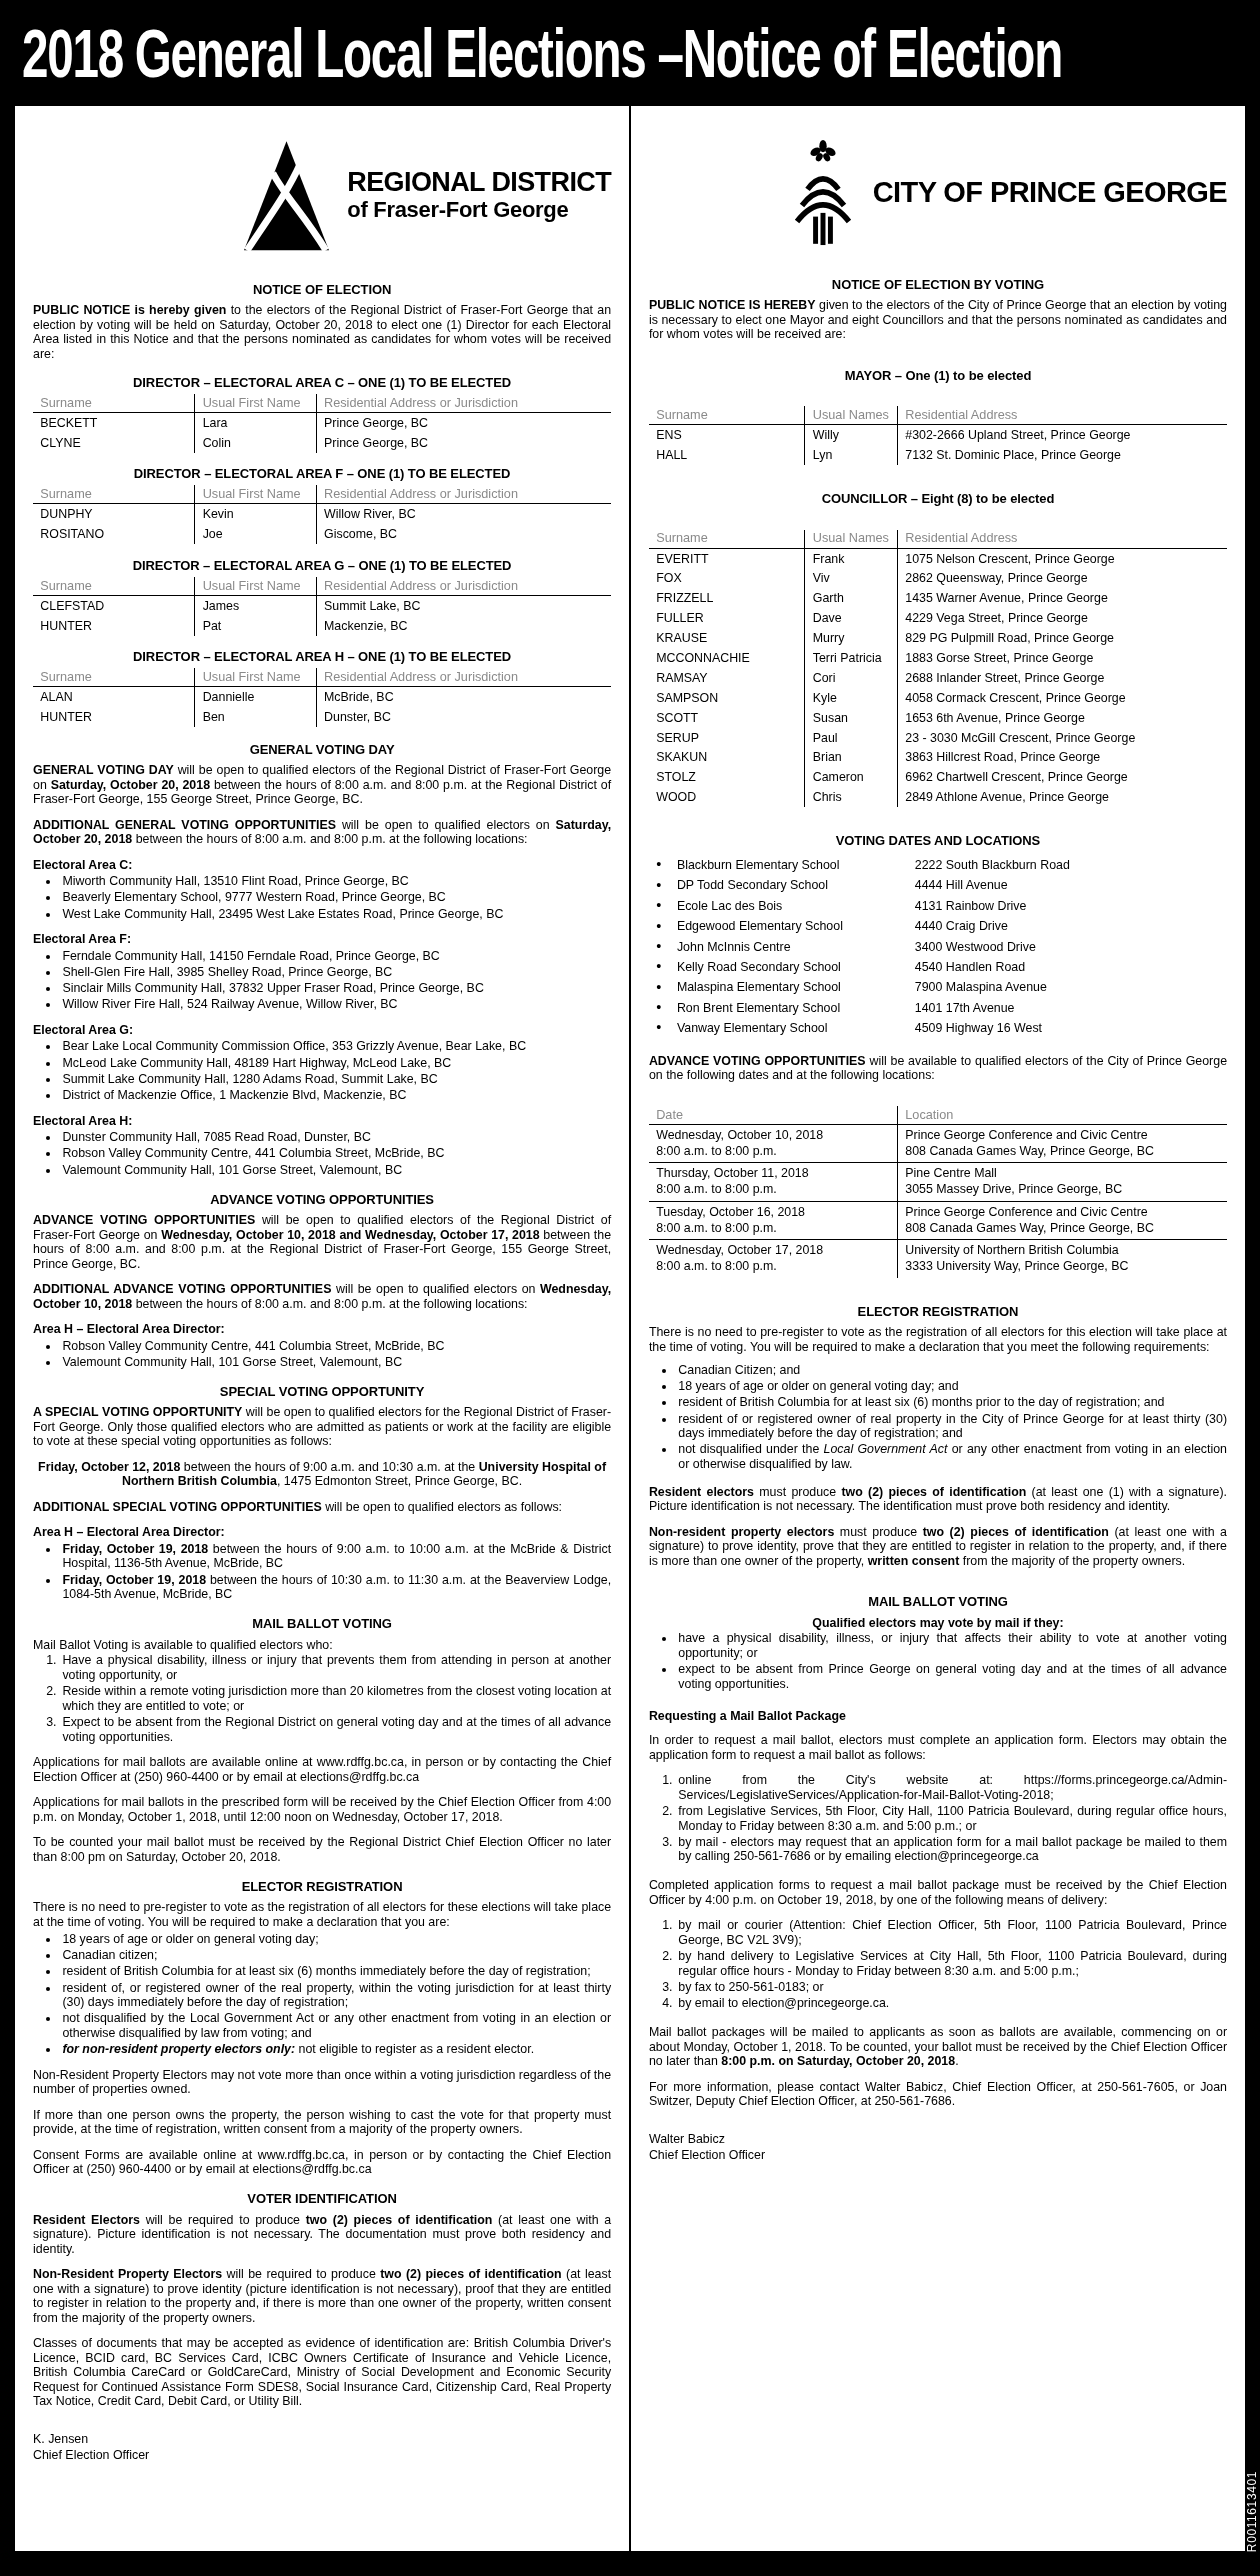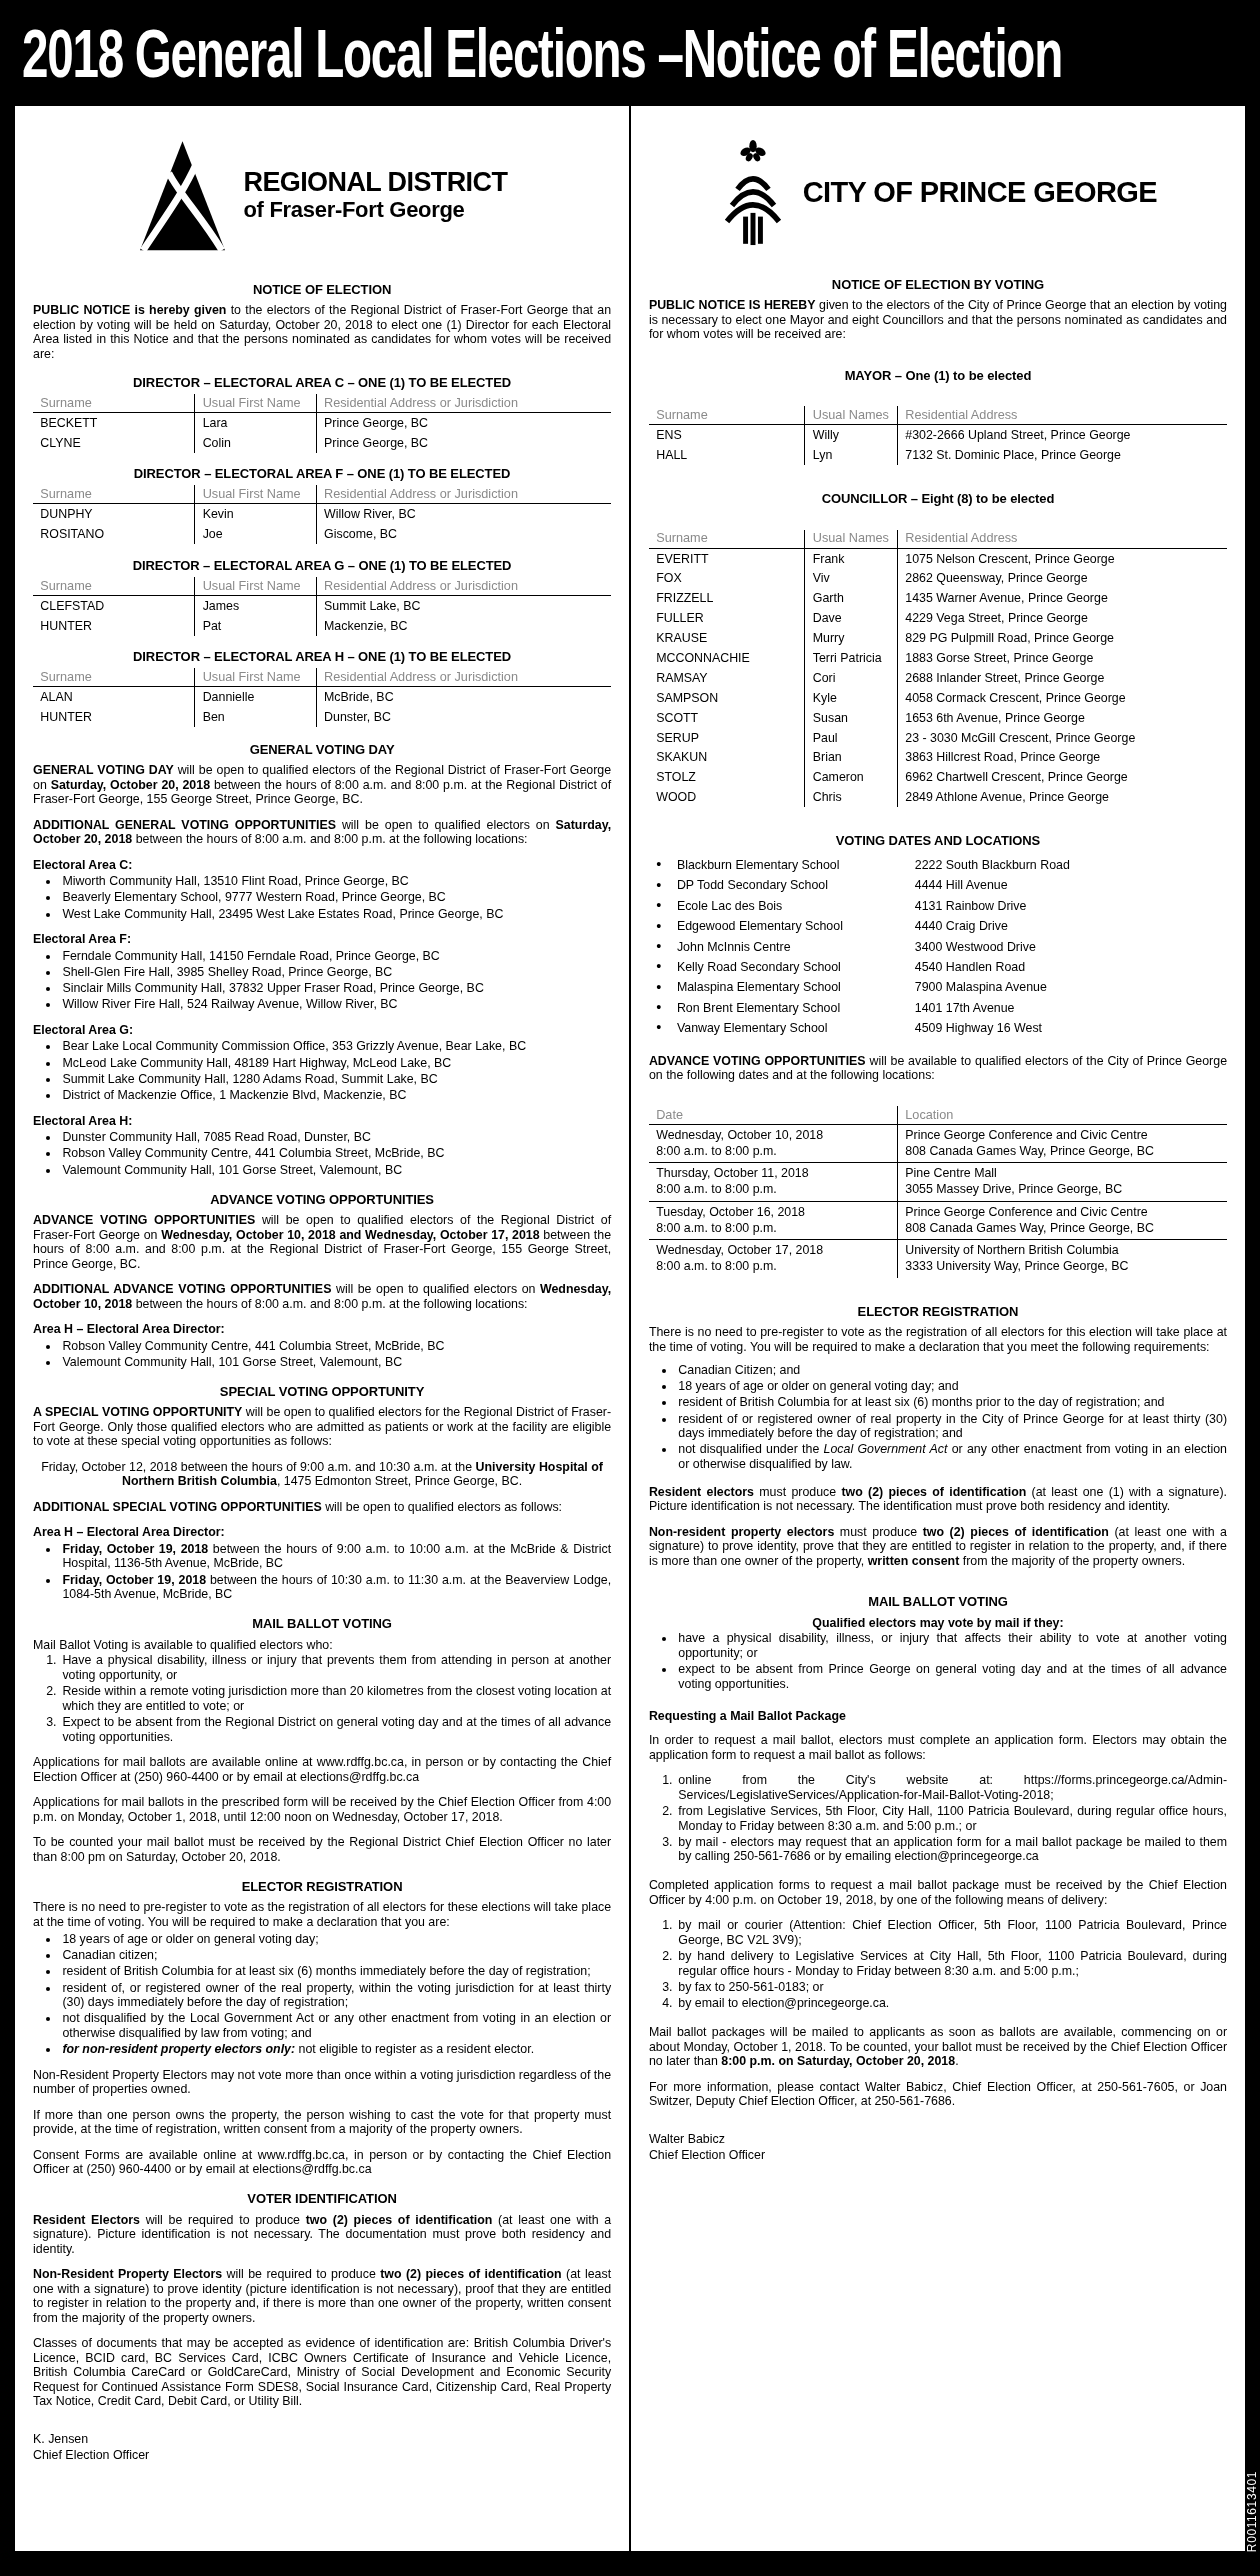--- a/index.html
+++ b/index.html
@@ -28,21 +28,21 @@
      border-bottom:1.8px solid #000;font-size:12.7px;}
   td{padding:1.8px 7.3px;vertical-align:top;line-height:16.3px;}
   th+th, td+td{border-left:1.2px solid #000;}
   .gap-table{margin-top:23px;}
   .adv td{line-height:15.7px;padding:3px 7.3px;}
   .adv tbody tr + tr td{border-top:1.2px solid #000;}
   .loc-table{margin:2.4px 0 12px;}
   .loc-table td{border:none;padding:1.2px 0;line-height:18px;}
   .loc-table td:first-child{padding-left:28px;position:relative;}
   .loc-table td:first-child::before{content:"\2022";position:absolute;left:7.3px;top:0.6px;font-size:14.5px;}
-  .org-logo{display:flex;align-items:center;justify-content:center;margin:27px 0 31px;gap:15.7px;}
+  .org-logo{display:flex;align-items:center;justify-content:flex-end;margin:27px 0 31px;gap:15.7px;}
   .org-line1{font-size:27px;font-weight:bold;letter-spacing:-0.6px;line-height:30px;}
   .org-line2{font-size:22px;font-weight:bold;letter-spacing:-0.3px;line-height:25.4px;}
   .org-name-single{font-size:29px;font-weight:bold;letter-spacing:-0.6px;}
   .sig{margin-top:22px;line-height:16.3px;text-align:left;}
   .footer-code{position:absolute;right:0.6px;bottom:24px;color:#fff;font-size:12px;
      writing-mode:vertical-rl;transform:rotate(180deg);letter-spacing:0.6px;}
 </style>
 </head>
 <body>
 
@@ -217,21 +217,21 @@
       <p><span style="font-weight: bold;">ADVANCE VOTING OPPORTUNITIES</span> will be open to qualified electors of the Regional District of Fraser-Fort George on <span style="font-weight: bold;">Wednesday, October 10, 2018 and Wednesday, October 17, 2018</span> between the hours of 8:00 a.m. and 8:00 p.m. at the Regional District of Fraser-Fort George, 155 George Street, Prince George, BC.</p>
       <p><span style="font-weight: bold;">ADDITIONAL ADVANCE VOTING OPPORTUNITIES</span> will be open to qualified electors on <span style="font-weight: bold;">Wednesday, October 10, 2018</span> between the hours of 8:00 a.m. and 8:00 p.m. at the following locations:</p>
       <div class="sub">Area H – Electoral Area Director:</div>
       <ul>
           <li>Robson Valley Community Centre, 441 Columbia Street, McBride, BC</li>
           <li>Valemount Community Hall, 101 Gorse Street, Valemount, BC</li>
         </ul>
 
       <h3>SPECIAL VOTING OPPORTUNITY</h3>
       <p><span style="font-weight: bold;">A SPECIAL VOTING OPPORTUNITY</span> will be open to qualified electors for the Regional District of Fraser-Fort George. Only those qualified electors who are admitted as patients or work at the facility are eligible to vote at these special voting opportunities as follows:</p>
-      <p class="center"><span style="font-weight: normal;">Friday, October 12, 2018</span> between the hours of 9:00 a.m. and 10:30 a.m. at the <span style="font-weight: bold;">University Hospital of Northern British Columbia</span>, 1475 Edmonton Street, Prince George, BC.</p>
+      <p class="center"><span style="font-weight: bold;">Friday, October 12, 2018</span> between the hours of 9:00 a.m. and 10:30 a.m. at the <span style="font-weight: bold;">University Hospital of Northern British Columbia</span>, 1475 Edmonton Street, Prince George, BC.</p>
       <p><span style="font-weight: bold;">ADDITIONAL SPECIAL VOTING OPPORTUNITIES</span> will be open to qualified electors as follows:</p>
       <div class="sub">Area H – Electoral Area Director:</div>
       <ul>
           <li><span style="font-weight: bold;">Friday, October 19, 2018</span> between the hours of 9:00 a.m. to 10:00 a.m. at the McBride &amp; District Hospital, 1136-5th Avenue, McBride, BC</li>
           <li><span style="font-weight: bold;">Friday, October 19, 2018</span> between the hours of 10:30 a.m. to 11:30 a.m. at the Beaverview Lodge, 1084-5th Avenue, McBride, BC</li>
         </ul>
 
       <h3>MAIL BALLOT VOTING</h3>
       <p style="margin-bottom:1.2px;text-align:left;">Mail Ballot Voting is available to qualified electors who:</p>
       <ol>

